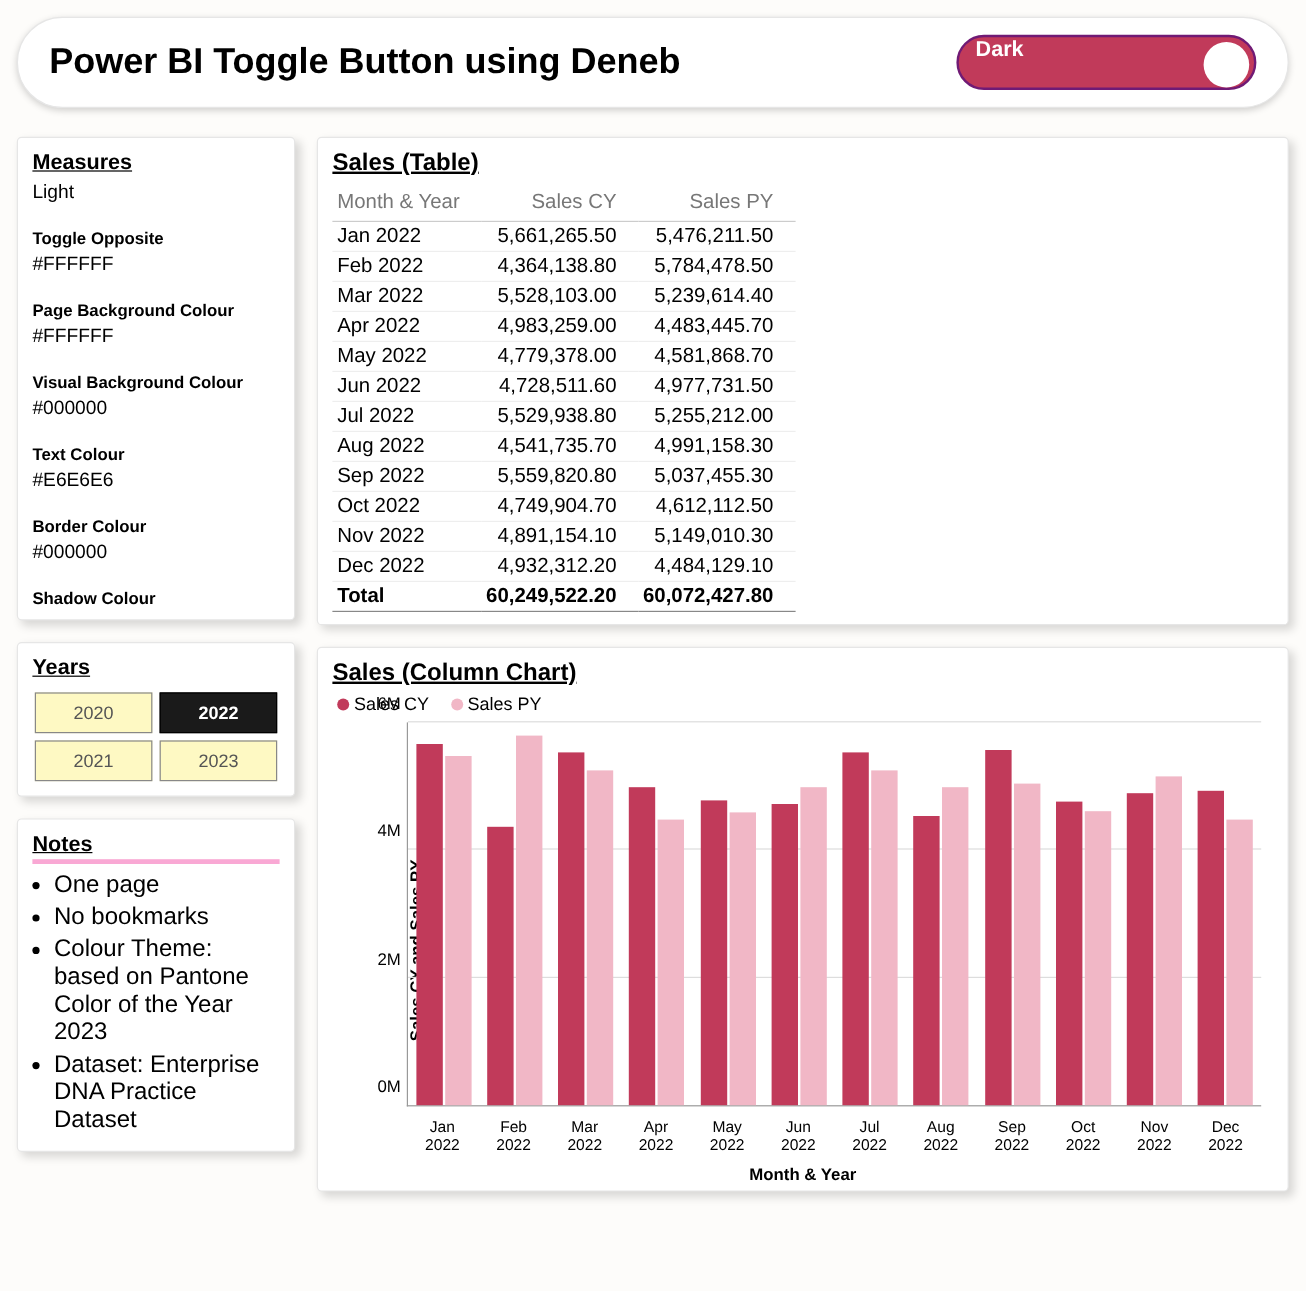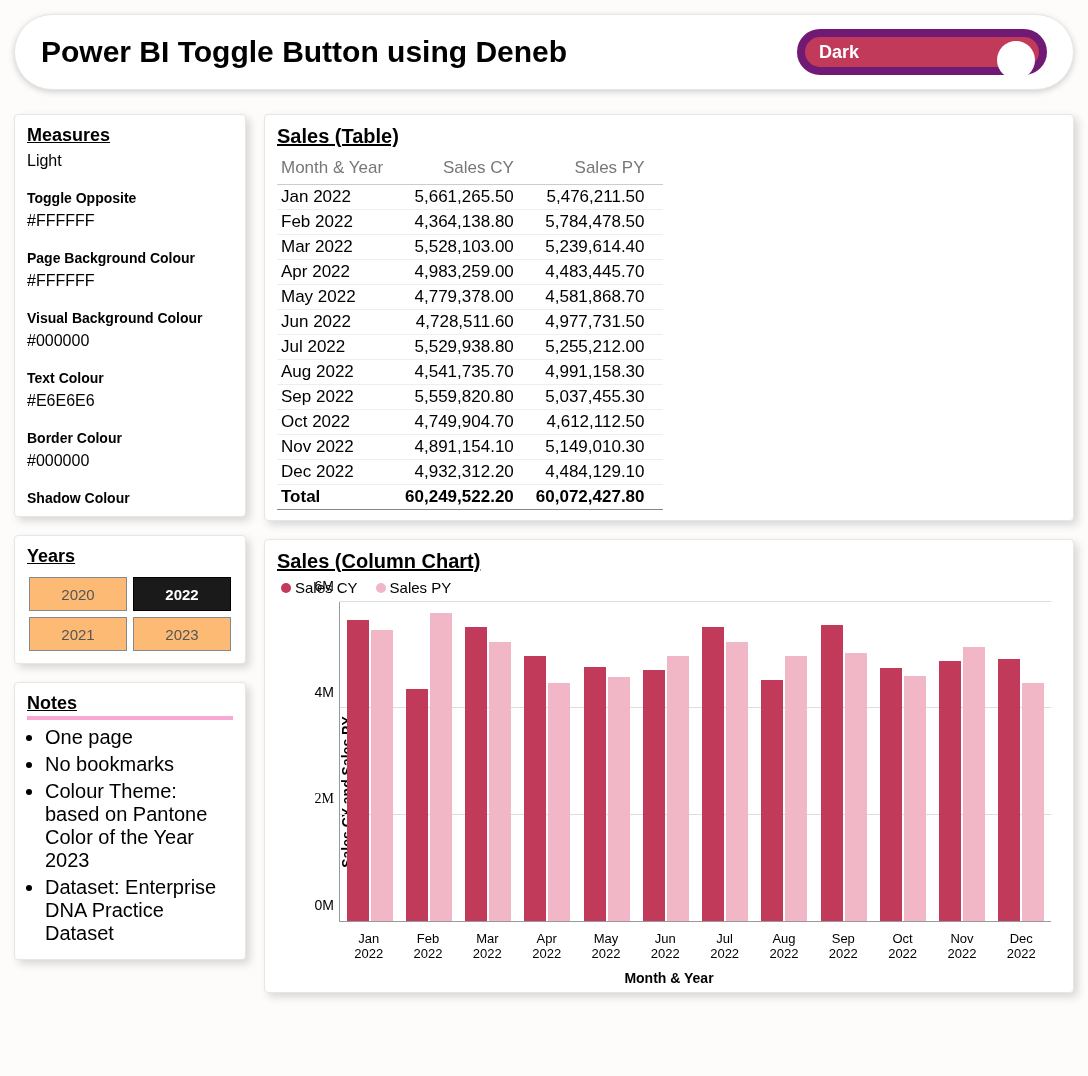--- a/index.html
+++ b/index.html
@@ -18,23 +18,23 @@
     border-radius: 40px;
     padding: 14px 26px;
     background: #fff;
     box-shadow: 0 2px 6px rgba(0,0,0,.18);
     margin-bottom: 24px;
   }
   .header h1 { margin: 0; font-size: 30px; font-weight: 700; }
   .toggle {
     width: 250px; height: 46px;
     background: #c13a5a;
-    border: 8px solid #701a75;
+    border: 2px solid #701a75;
     border-radius: 30px;
-    display: flex; align-items: center;
+    display: flex; 
     padding: 0 14px;
     position: relative;
     cursor: pointer;
   }
   .toggle-label { color:#fff; font-weight:700; font-size:18px; }
   .toggle-knob {
     position:absolute; right:4px; top:4px;
     width:38px; height:38px; border-radius:50%;
     background:#fff;
   }
@@ -46,21 +46,21 @@
     border-radius:4px;
     box-shadow: 4px 4px 8px rgba(0,0,0,.15);
     padding:10px 12px;
   }
   .card h3 { margin:0 0 4px 0; font-size:18px; font-weight:700;text-decoration:underline; }
   .card h3.underline { border-bottom:4px solid #f9a8d4; padding-bottom:2px; }
   .measure-val { font-size:16px; margin-top:6px; }
   .measure-lbl { font-size:14px; font-weight:700;margin-top:20px; }
   .years-grid { display:grid; grid-template-columns:1fr 1fr; gap:6px; padding:6px 2px 2px; }
   .year-btn {
-    border:1px solid #888; background:#fdba74;
+    border:1px solid #888; background:#fef9c3;
     height:34px; display:flex; align-items:center; justify-content:center;
     font-size:15px; color:#555; cursor:pointer;
   }
   .year-btn.active { background:#1a1a1a; color:#fff; font-weight:700; border-color:#000; }
   .notes ul { margin:6px 0 0 18px; padding:0; font-size:20px; }
   .notes li { margin-bottom:4px; }
   .rightcol { display:flex; flex-direction:column; gap:18px; }
   .table-card h3, .chart-card h3 { margin:0 0 6px 0; font-size:20px; font-weight:700; }
   table.sales { border-collapse:collapse; font-size:17px; }
   table.sales th { text-align:right; color:#777; font-weight:400; padding:4px 18px 6px 4px; border-bottom:1px solid #ccc; }
@@ -238,21 +238,21 @@
       <h3>Sales (Column Chart)</h3>
       <div class="legend">
         <span><span class="sw cy"></span><span>Sales CY</span></span>
         <span><span class="sw py"></span><span>Sales PY</span></span>
       </div>
       <div class="chart">
         <div class="ylabel">Sales CY and Sales PY</div>
         <div class="plot" id="plot">
             <div class="ytick" style="bottom: 0%;">0M</div>
             <div class="grid-line" style="bottom: 33.3333%;"></div>
-            <div class="ytick" style="bottom: 33.3333%; font-family: Liberation Serif, serif;">2M</div>
+            <div class="ytick" style="bottom: 33.3333%;">2M</div>
             <div class="grid-line" style="bottom: 66.6667%;"></div>
             <div class="ytick" style="bottom: 66.6667%; text-align: right;">4M</div>
             <div class="grid-line" style="bottom: 100%;"></div>
             <div class="ytick" style="bottom: 100%;">6M</div>
             <div class="bars">
               <div class="group">
                 <div class="bar cy" style="height: 94.3544%;"></div>
                 <div class="bar py" style="height: 91.2702%;"></div>
               </div>
               <div class="group">

